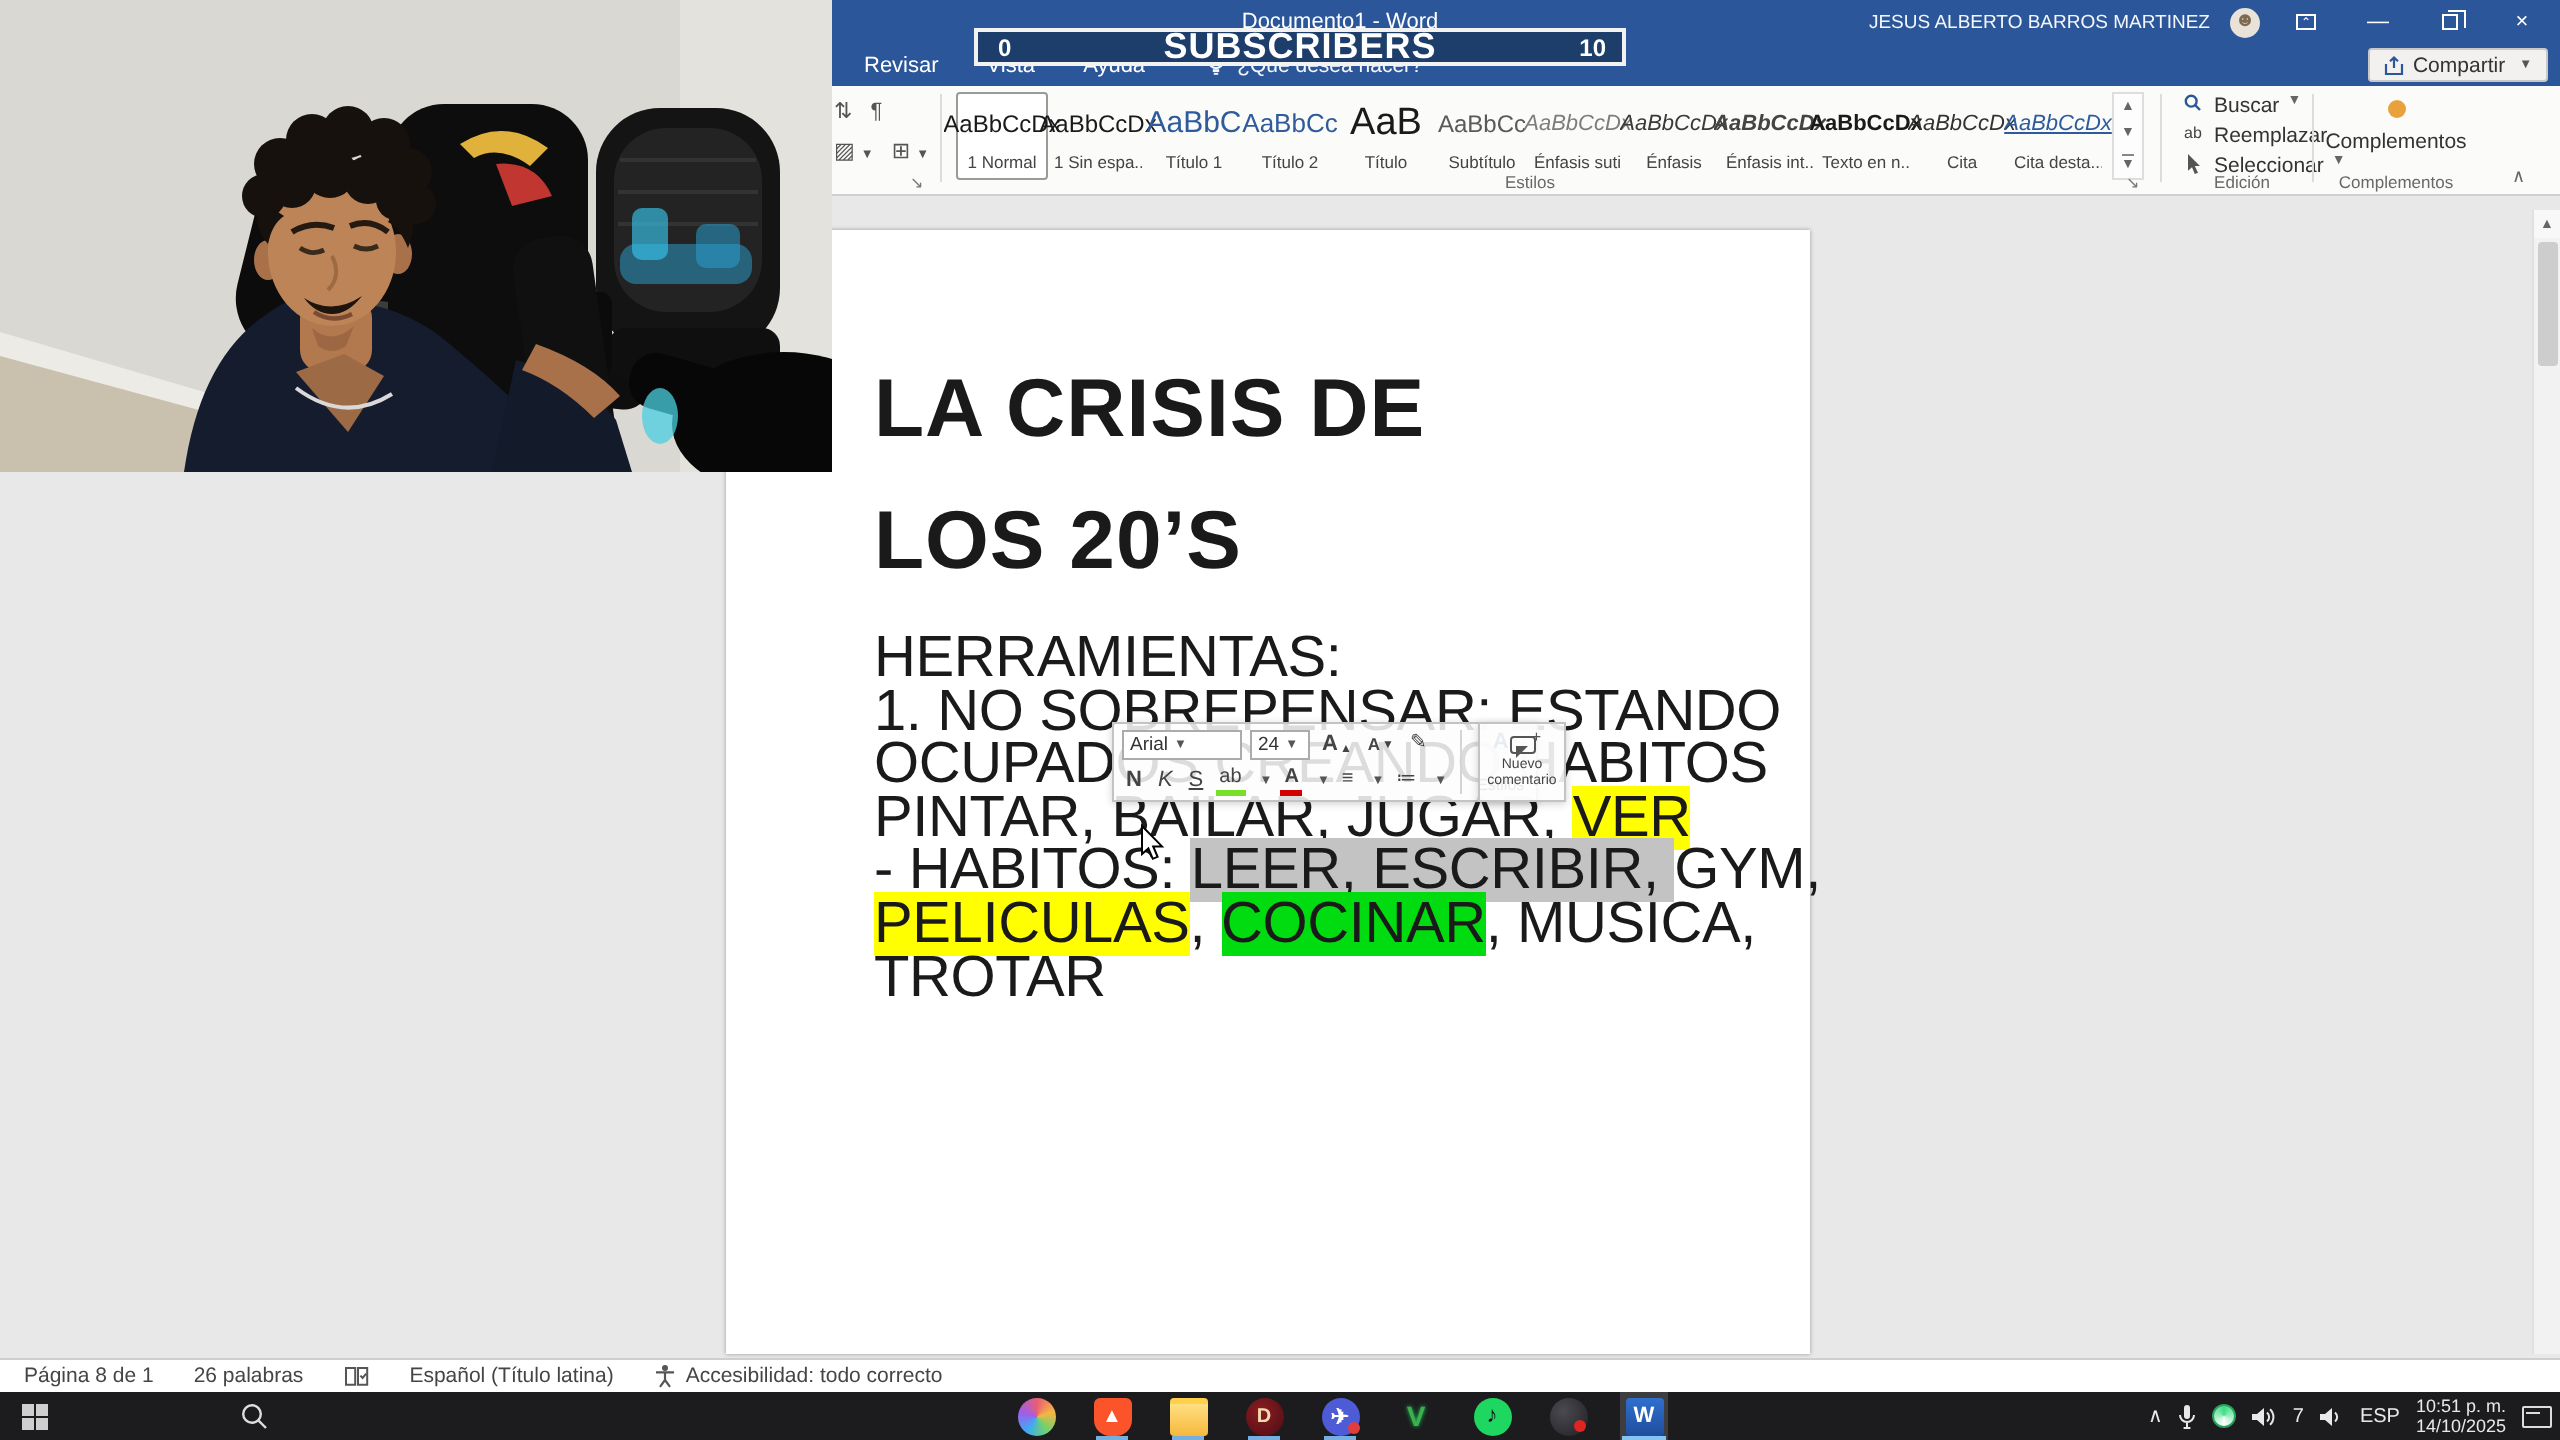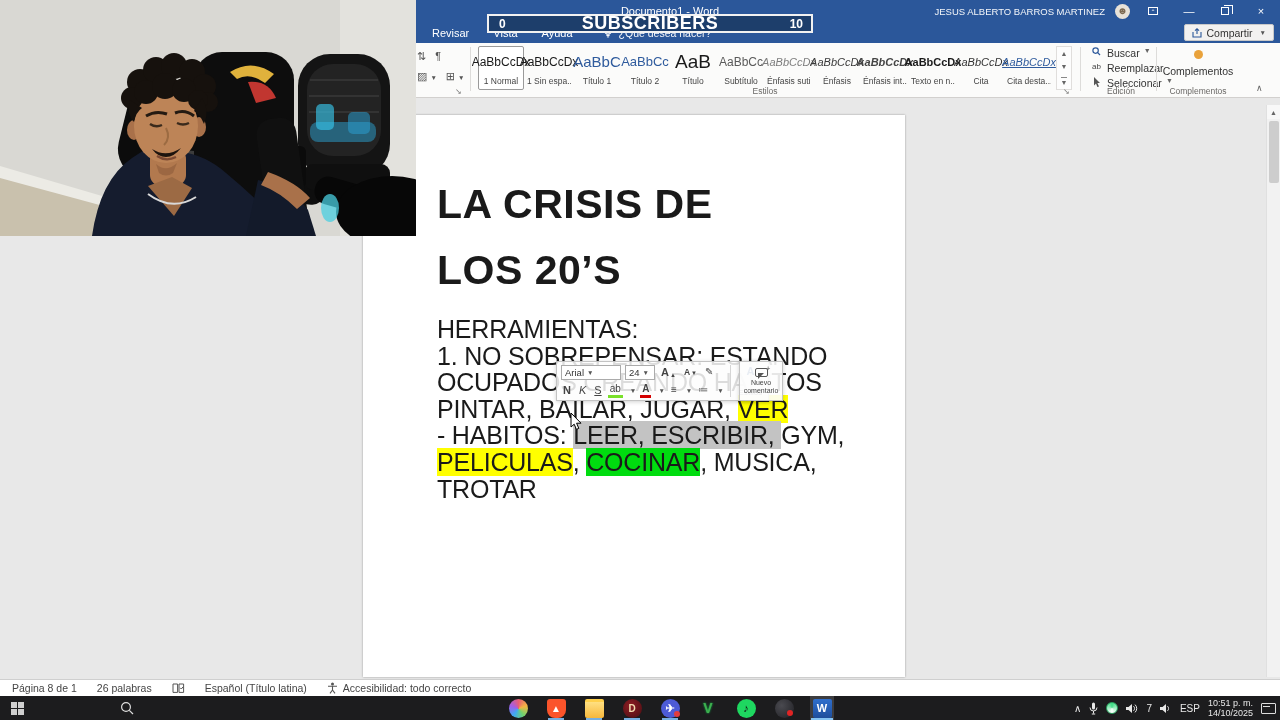--- a/index.html
+++ b/index.html
@@ -61,21 +61,21 @@
   .complementos{position:absolute;left:1162px;top:3px;width:72px;text-align:center;cursor:pointer}
   .comp-dot{width:9px;height:9px;border-radius:50%;background:#e9a23b;margin:4px auto 6px}
   .comp-label{font-size:10.5px;color:#333}
   .ribbon-collapse{position:absolute;left:1256px;top:40px;font-size:9px;color:#666;cursor:pointer}
 
   
   .docarea{position:absolute;left:0;top:98px;width:1280px;height:581px;background:#e8e8e8}
   .page{position:absolute;left:363px;top:17px;width:542px;height:562px;background:#fff;box-shadow:0 0 2px rgba(0,0,0,.35)}
   .doc-inner{padding:56px 30px 0 74px;color:#1a1a1a}
   .doc-title{font-size:41px;font-weight:bold;letter-spacing:.5px;line-height:66px;white-space:nowrap}
-  .doc-body{margin-top:13px;font-size:25px;line-height:26.6px;letter-spacing:-0.2px}
+  .doc-body{margin-top:13px;font-size:29px;line-height:26.6px;letter-spacing:-0.2px}
   .doc-line{white-space:nowrap}
   .hl-yellow{background:#ffff00}
   .hl-green{background:#00dc0f}
   .hl-select{background:#c3c3c3}
 
   
   .scrollbar{position:absolute;left:1266px;top:7px;width:14px;height:572px;background:#f2f2f2;border-left:1px solid #e0e0e0}
   .sb-up{height:14px;display:flex;align-items:center;justify-content:center;font-size:7px;color:#666;background:#f8f8f8;cursor:pointer}
   .sb-thumb{position:absolute;left:2px;top:16px;width:10px;height:62px;background:#cdcdcd;border-radius:2px;cursor:pointer}
 

